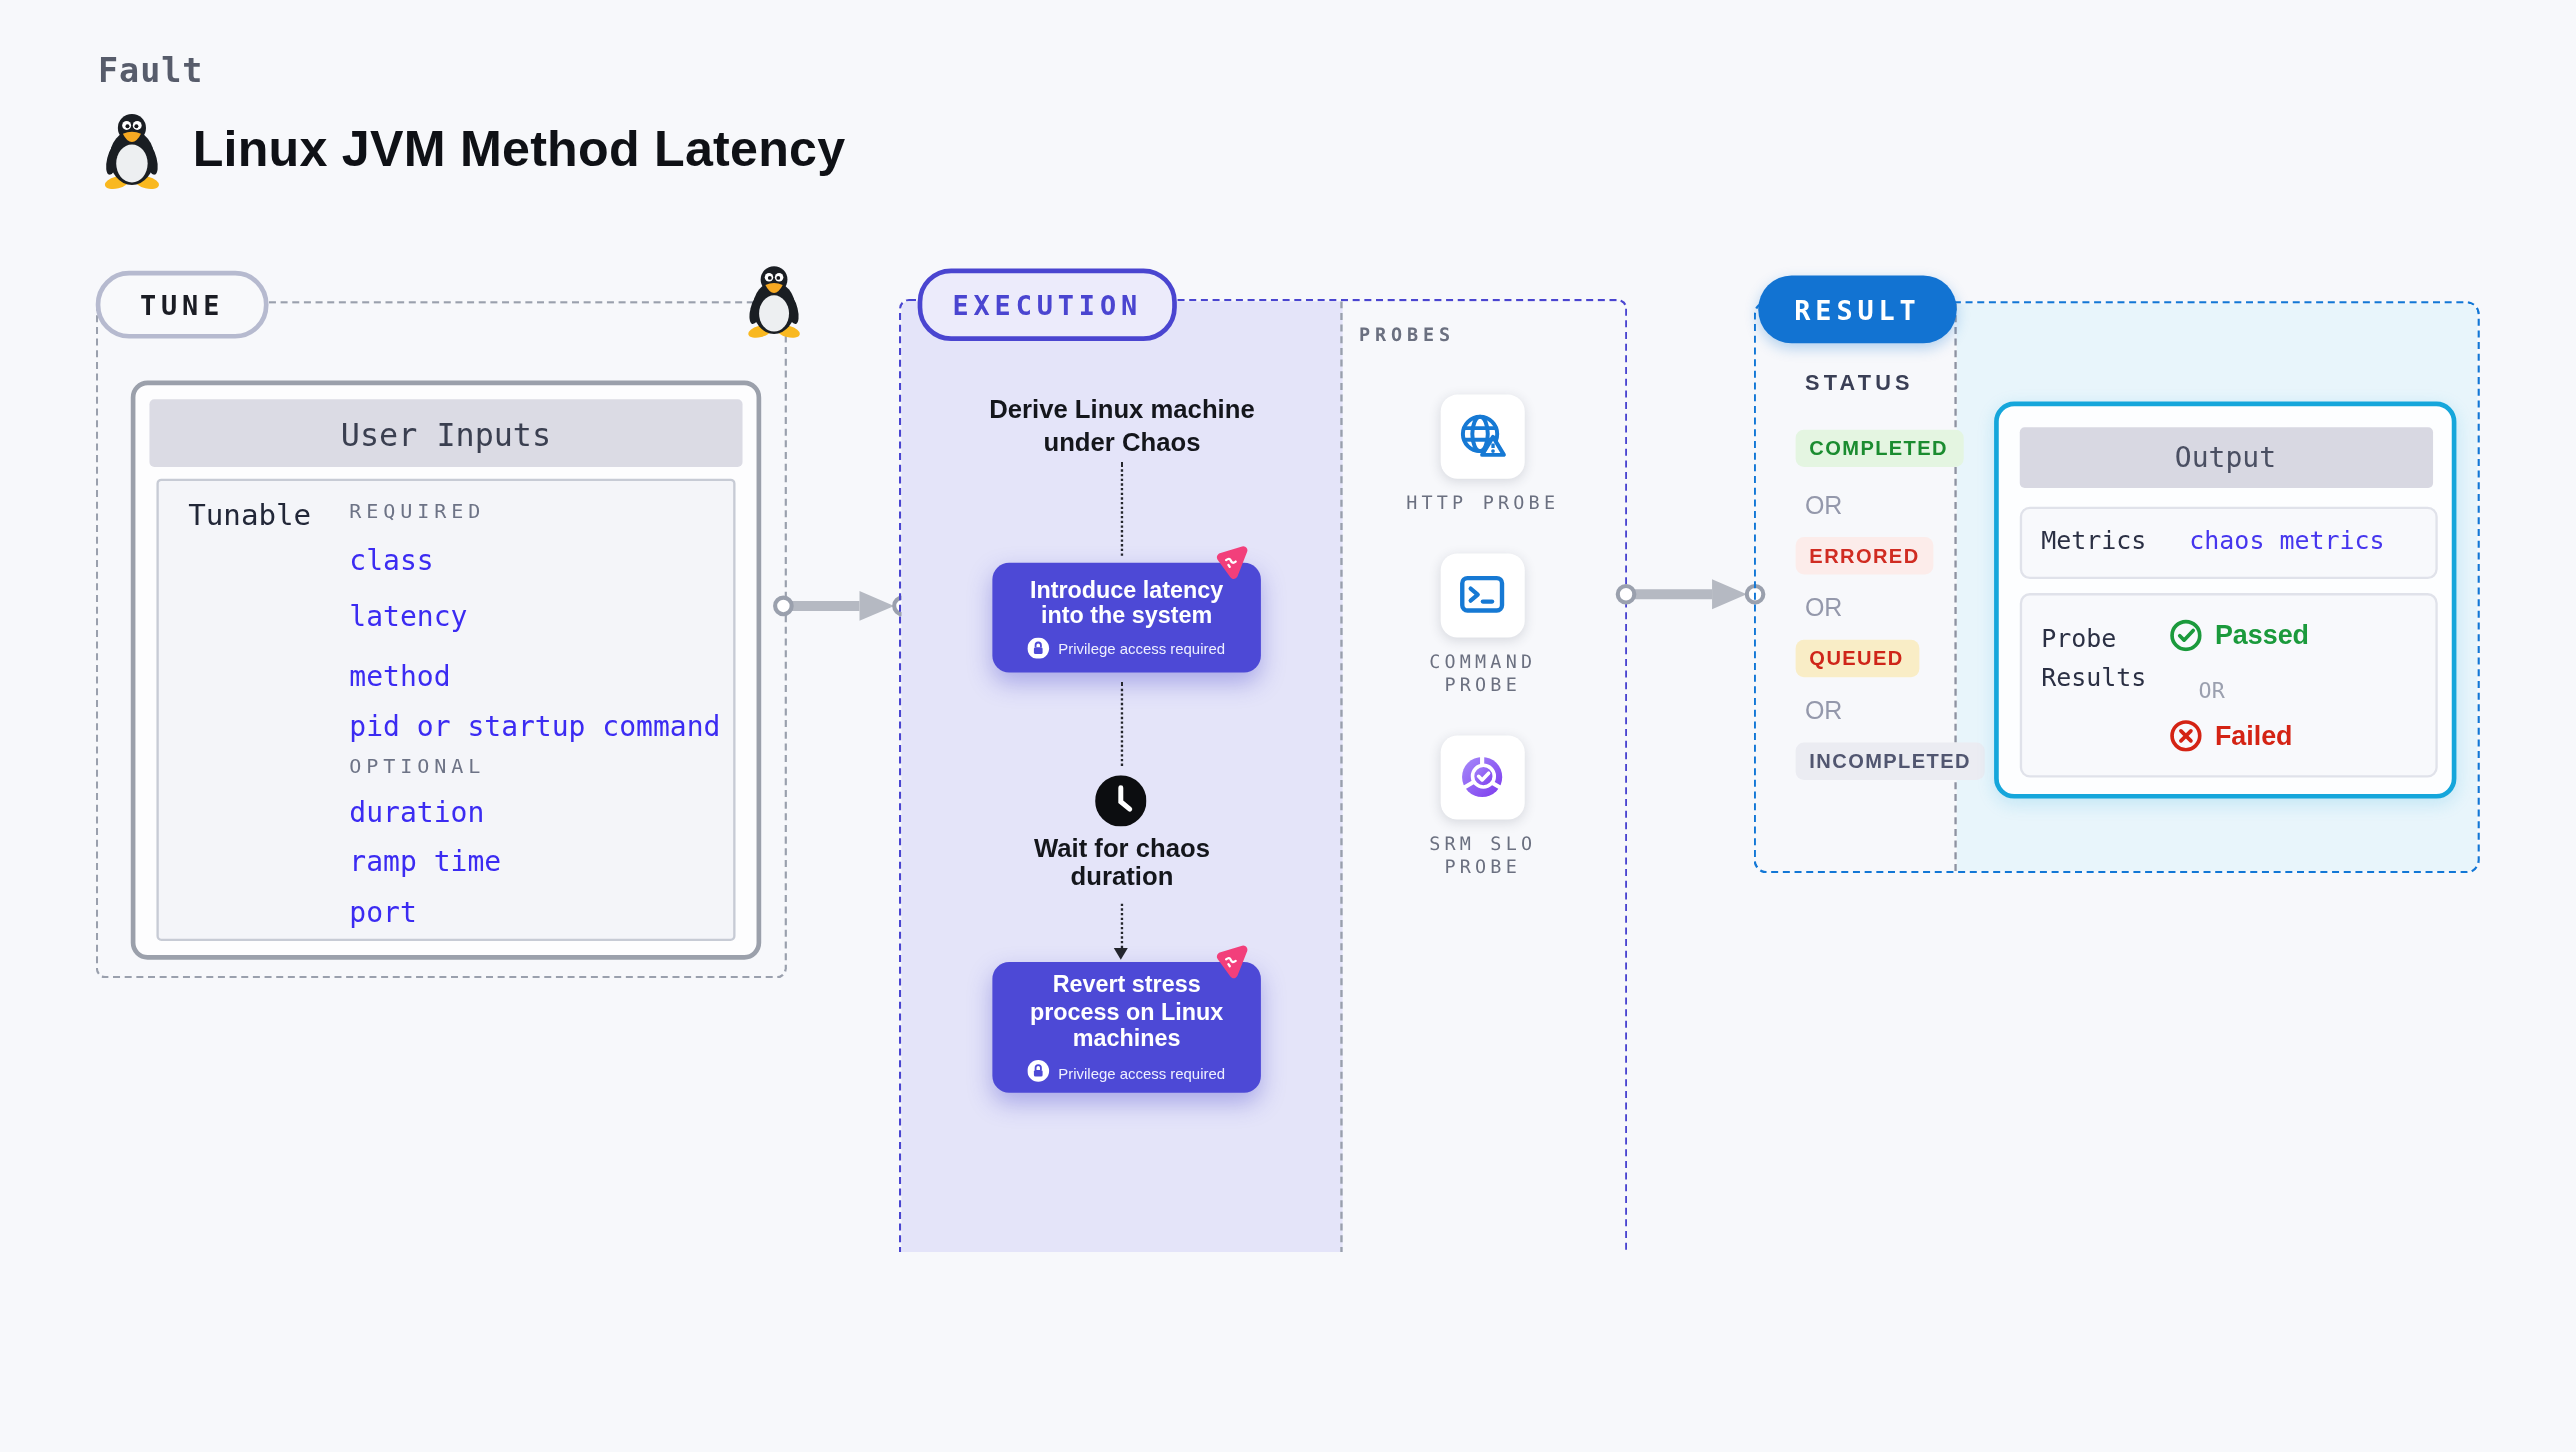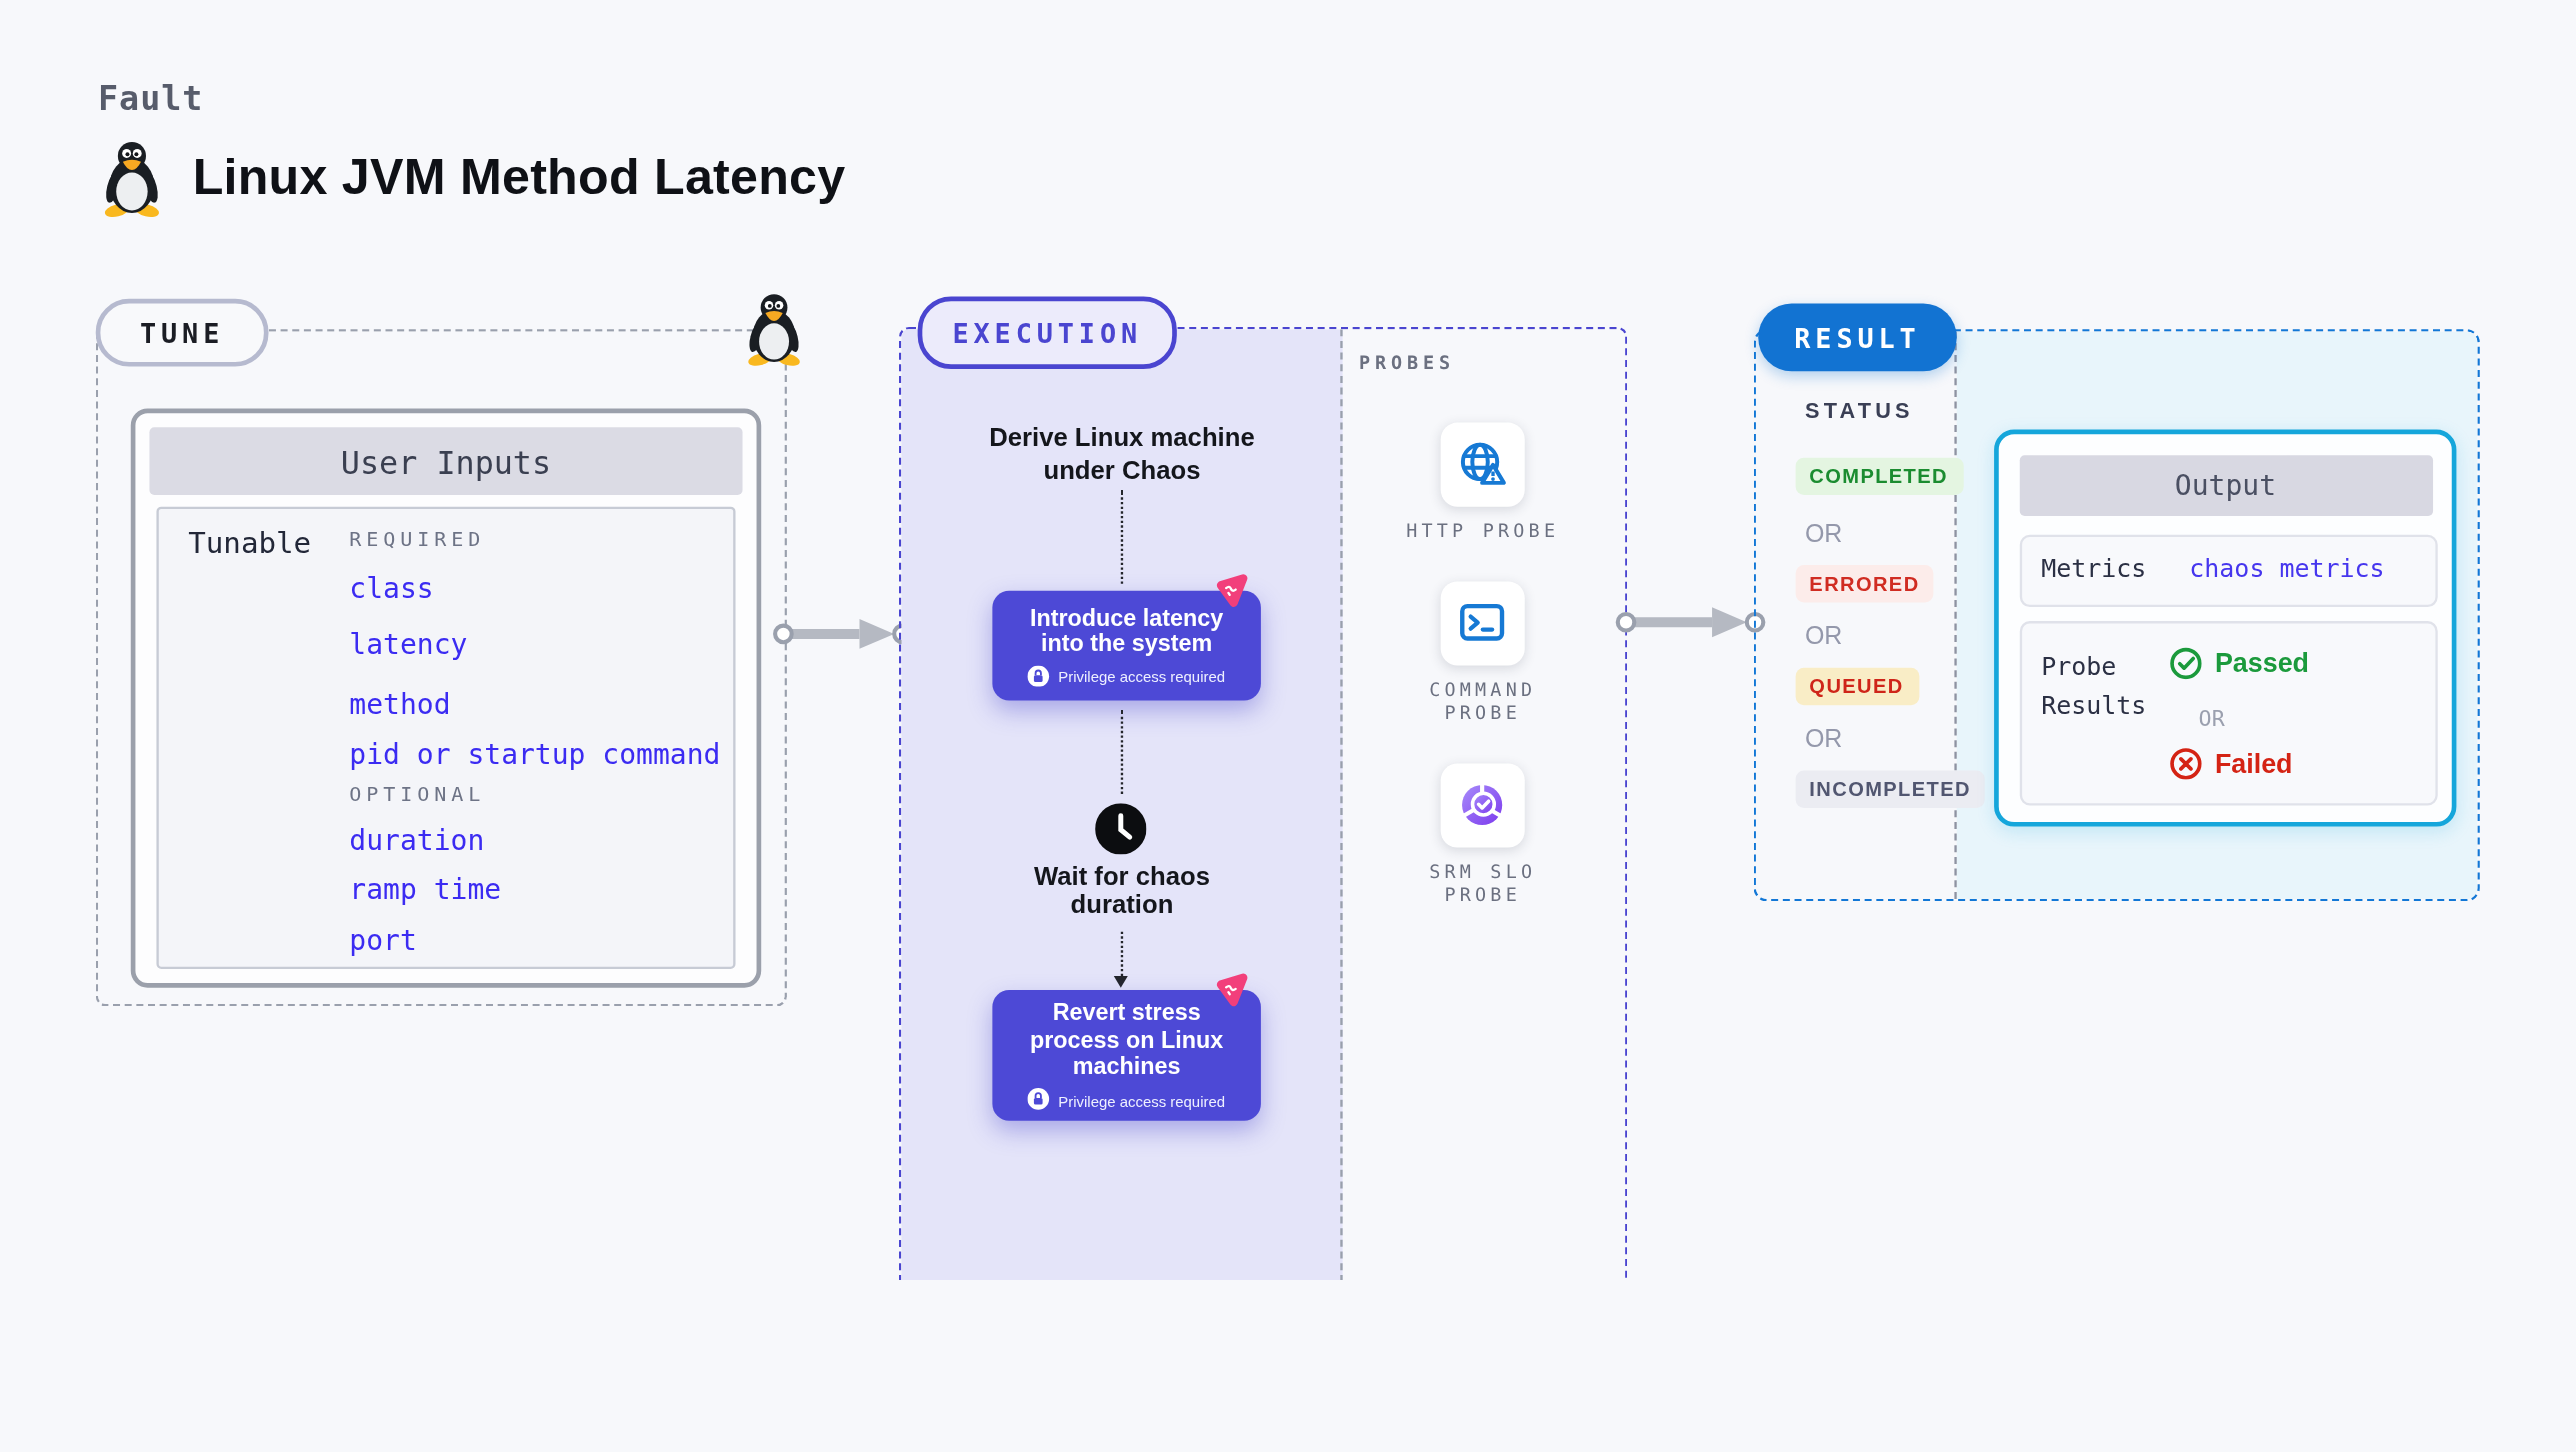--- a/index.html
+++ b/index.html
@@ -1,16 +1,16 @@
 <!DOCTYPE html>
 <html style="font-size:11.5px"><head>
 <meta charset="utf-8">
 <style>
   html,body{margin:0;padding:0;background:#f7f8fb;}
-  #stage{position:relative;width:2576px;height:1252px;overflow:hidden;background:#f7f8fb;margin-top:28px;}
+  #stage{position:relative;width:2576px;height:1252px;overflow:hidden;background:#f7f8fb;}
   #canvas{position:relative;width:1103px;height:622px;transform:scale(2.335);transform-origin:0 0;
           font-family:"Liberation Sans",sans-serif;color:#14161c;}
   .mono{font-family:"DejaVu Sans Mono",monospace;}
   .abs{position:absolute;}
 
   
   .kicker{left:42px;top:21.5px;font-size:14.3px;font-weight:600;color:#575c6b;letter-spacing:0.4px;}
   .title-row{left:42px;top:47px;display:flex;align-items:center;gap:11.5px;}
   .page-title{font-size:21.5px;font-weight:800;color:#0f1116;letter-spacing:0.1px;}
 

